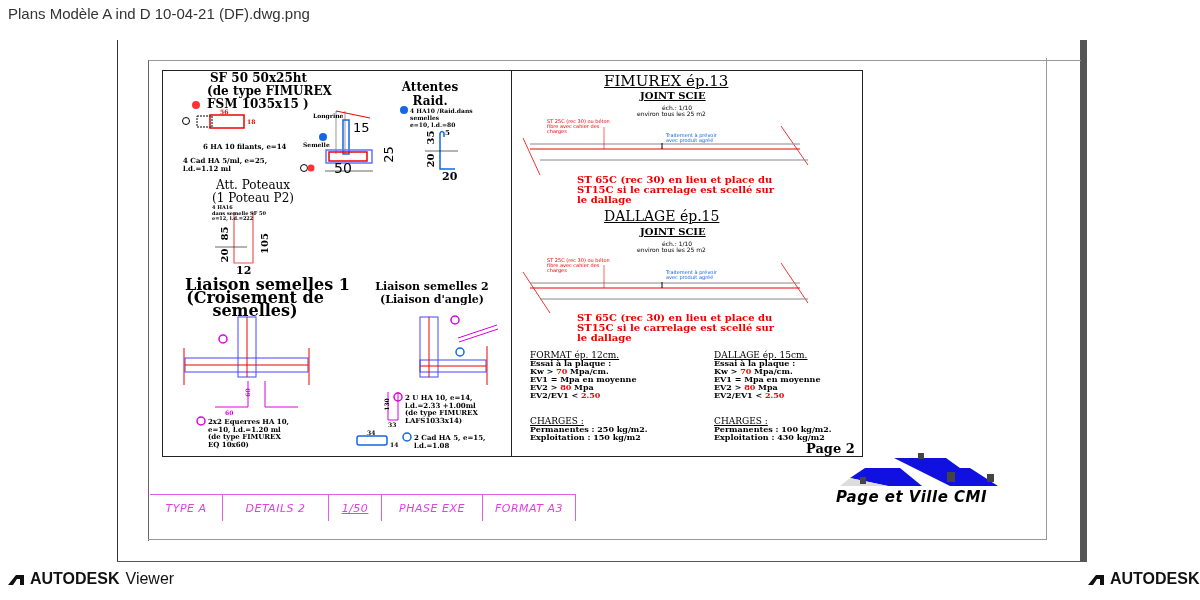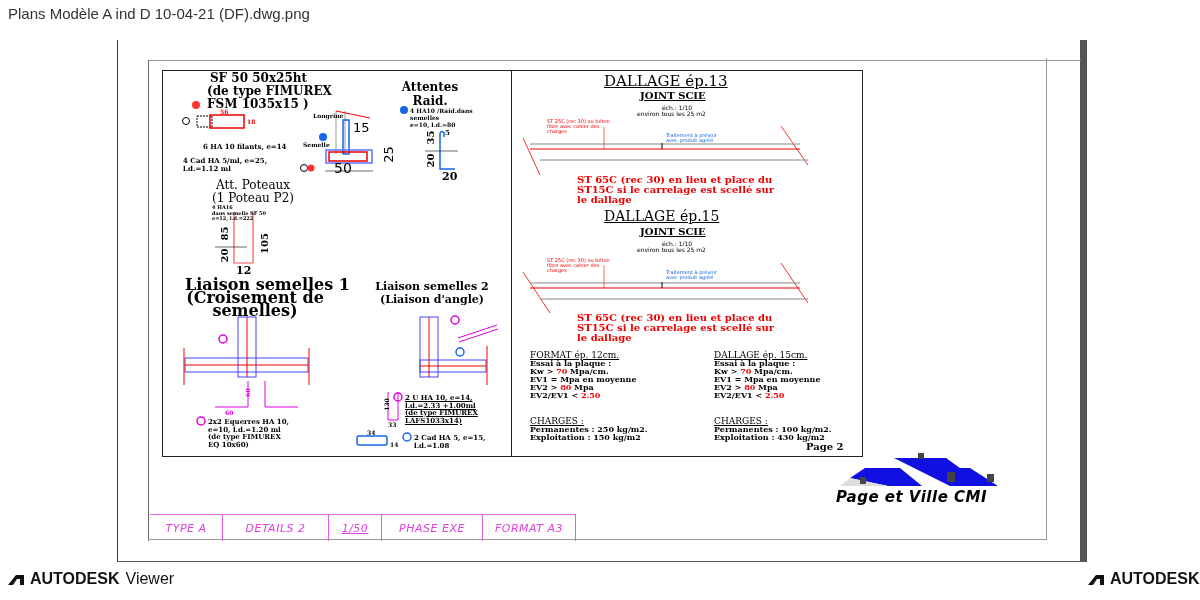--- a/index.html
+++ b/index.html
@@ -13,21 +13,21 @@
   .sheet-bottom{position:absolute;left:148px;top:539px;width:898px;height:1px;background:#999;}
   .panel{position:absolute;border:1.5px solid #222;background:#fff;}
   .p-left{left:162px;top:70px;width:348px;height:385px;}
   .p-right{left:511px;top:70px;width:350px;height:385px;}
   .cad{font-family:"DejaVu Serif",serif;font-weight:bold;color:#000;position:absolute;white-space:nowrap;}
   .cad-sm{font-family:"DejaVu Serif",serif;font-weight:bold;font-size:6px;position:absolute;white-space:nowrap;line-height:7px;}
   .red{color:#e00;}
   .blue{color:#1565e8;}
   .mag{color:#e000e0;}
   .u{text-decoration:underline;}
-  .titleblock{position:absolute;left:150px;top:514px;height:26px;display:flex;border-top:1px solid #e060e0;}
+  .titleblock{position:absolute;left:150px;top:494px;height:26px;display:flex;border-top:1px solid #e060e0;}
   .tb-cell{border-right:1px solid #e060e0;color:#e040e0;font-family:"DejaVu Sans",sans-serif;font-style:italic;font-size:11px;display:flex;align-items:center;justify-content:center;letter-spacing:0.5px;}
   .footer-left{position:absolute;left:8px;top:570px;font-size:16px;font-weight:bold;color:#111;display:flex;align-items:center;gap:6px;}
   .footer-left .viewer{font-weight:normal;}
   .footer-right{position:absolute;left:1088px;top:570px;font-size:16px;font-weight:bold;color:#111;display:flex;align-items:center;gap:6px;}
   .logo-mark{display:inline-block;width:16px;height:12px;}
   svg{position:absolute;overflow:visible;}
 </style>
 </head>
 <body>
 
@@ -160,34 +160,34 @@
 <div class="cad-sm" style="left:388px;top:421px;">33</div>
 <div class="cad-sm" style="left:367px;top:429px;">34</div>
 <div class="cad-sm" style="left:390px;top:441px;">14</div>
 
 <div class="cad-sm" style="left:208px;top:418px;font-size:7px;line-height:7.5px;">
   <div>2x2 Equerres HA 10,</div>
   <div>e=10, l.d.=1.20 ml</div>
   <div>(de type FIMUREX</div>
   <div>EQ 10x60)</div>
 </div>
-<div class="cad-sm" style="left:405px;top:394px;font-size:7px;line-height:7.5px;text-decoration:underline;">
+<div class="cad-sm" style="left:405px;top:394px;font-size:7px;line-height:7.5px;">
   <div>2 U HA 10, e=14,</div>
   <div>l.d.=2.33 +1.00ml</div>
   <div>(de type FIMUREX</div>
   <div>LAFS1033x14)</div>
 </div>
 <div class="cad-sm" style="left:414px;top:434px;font-size:7px;line-height:7.5px;">
   <div>2 Cad HA 5, e=15,</div>
   <div>l.d.=1.08</div>
 </div>
 
 <div class="panel p-right"></div>
 
-<div class="cad u" style="left:604px;top:72px;font-size:15px;font-weight:normal;">DALLAGE ép.13</div>
+<div class="cad u" style="left:604px;top:72px;font-size:15px;font-weight:normal;">FIMUREX ép.13</div>
 <div class="cad u" style="left:640px;top:90px;font-size:10px;">JOINT SCIE</div>
 <div class="cad-sm" style="left:662px;top:104px;font-family:'DejaVu Sans',sans-serif;font-weight:normal;">éch.: 1/10</div>
 <div class="cad-sm" style="left:637px;top:110px;font-family:'DejaVu Sans',sans-serif;font-weight:normal;">environ tous les 25 m2</div>
 <div class="cad-sm red" style="left:547px;top:119px;font-family:'DejaVu Sans',sans-serif;font-weight:normal;font-size:5px;line-height:5px;">
   <div>ST 25C (rec 30) ou béton</div>
   <div>fibre avec cahier des</div>
   <div>charges</div>
 </div>
 <div class="cad-sm blue" style="left:666px;top:133px;font-family:'DejaVu Sans',sans-serif;font-weight:normal;font-size:5px;line-height:5px;">
   <div>Traitement à prévoir</div>
@@ -258,21 +258,21 @@
   <div><span>Kw &gt; </span><span class="red">70</span><span>  Mpa/cm.</span></div>
   <div>EV1 =      Mpa en moyenne</div>
   <div><span>EV2 &gt; </span><span class="red">80</span><span> Mpa</span></div>
   <div><span>EV2/EV1 &lt; </span><span class="red">2.50</span></div>
   <div style="height:18px;"></div>
   <div class="u" style="font-size:9px;font-weight:normal;">CHARGES :</div>
   <div>Permanentes : 100 kg/m2.</div>
   <div>Exploitation  : 430 kg/m2</div>
 </div>
 
-<div class="cad" style="left:806px;top:441px;font-size:10px;">Page 2</div>
+<div class="cad" style="left:806px;top:441px;font-size:13px;">Page 2</div>
 
 <svg style="left:830px;top:450px;width:180px;height:60px;">
   <polygon points="20,28 35,18 70,18 92,36 58,36" fill="#1010e0"></polygon>
   <polygon points="64,8 116,8 155,36 120,36" fill="#1010e0"></polygon>
   <polygon points="128,18 140,18 168,36 148,36" fill="#1010e0"></polygon>
   <polygon points="10,36 20,28 58,36" fill="#ddd"></polygon>
   <rect x="88" y="3" width="6" height="6" fill="#444"></rect>
   <rect x="30" y="27" width="6" height="7" fill="#444"></rect>
   <rect x="117" y="22" width="8" height="10" fill="#444"></rect>
   <rect x="157" y="24" width="7" height="8" fill="#444"></rect>

